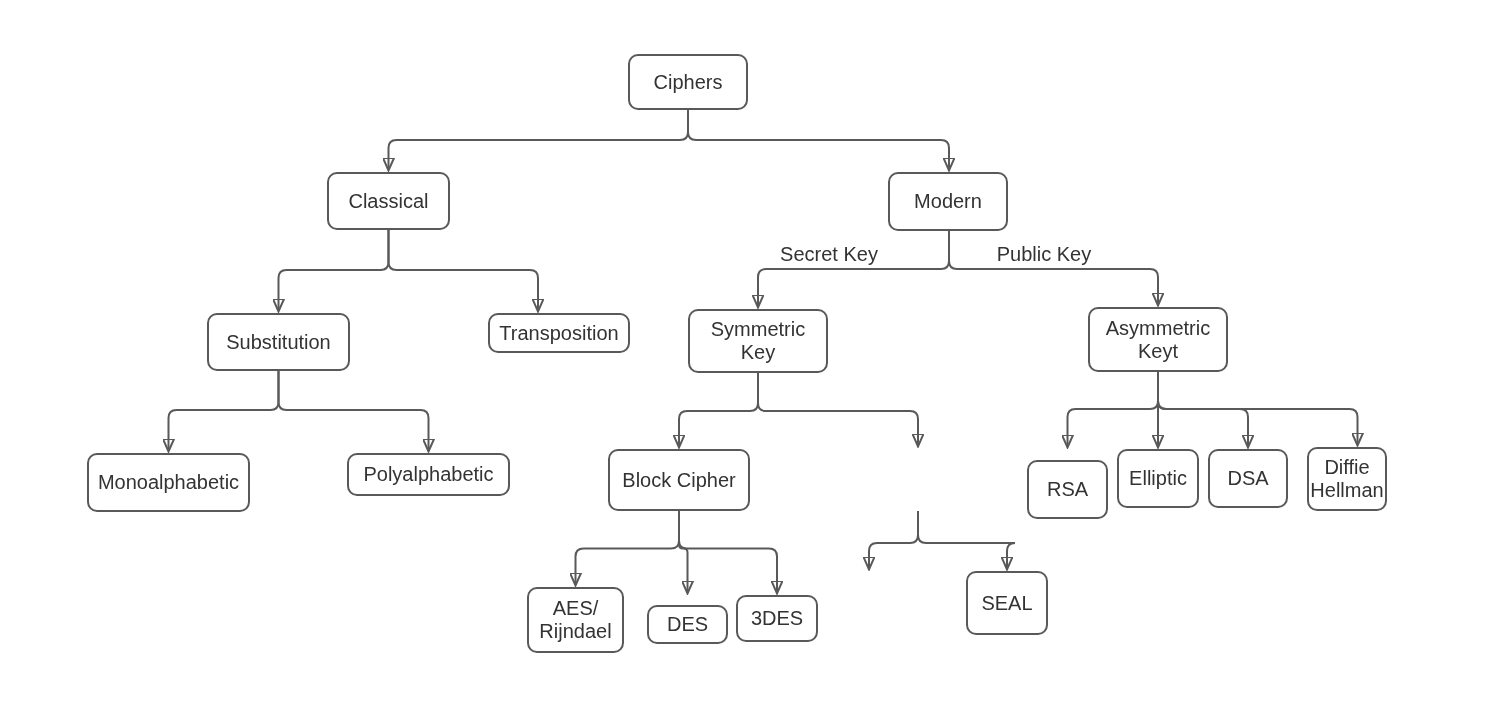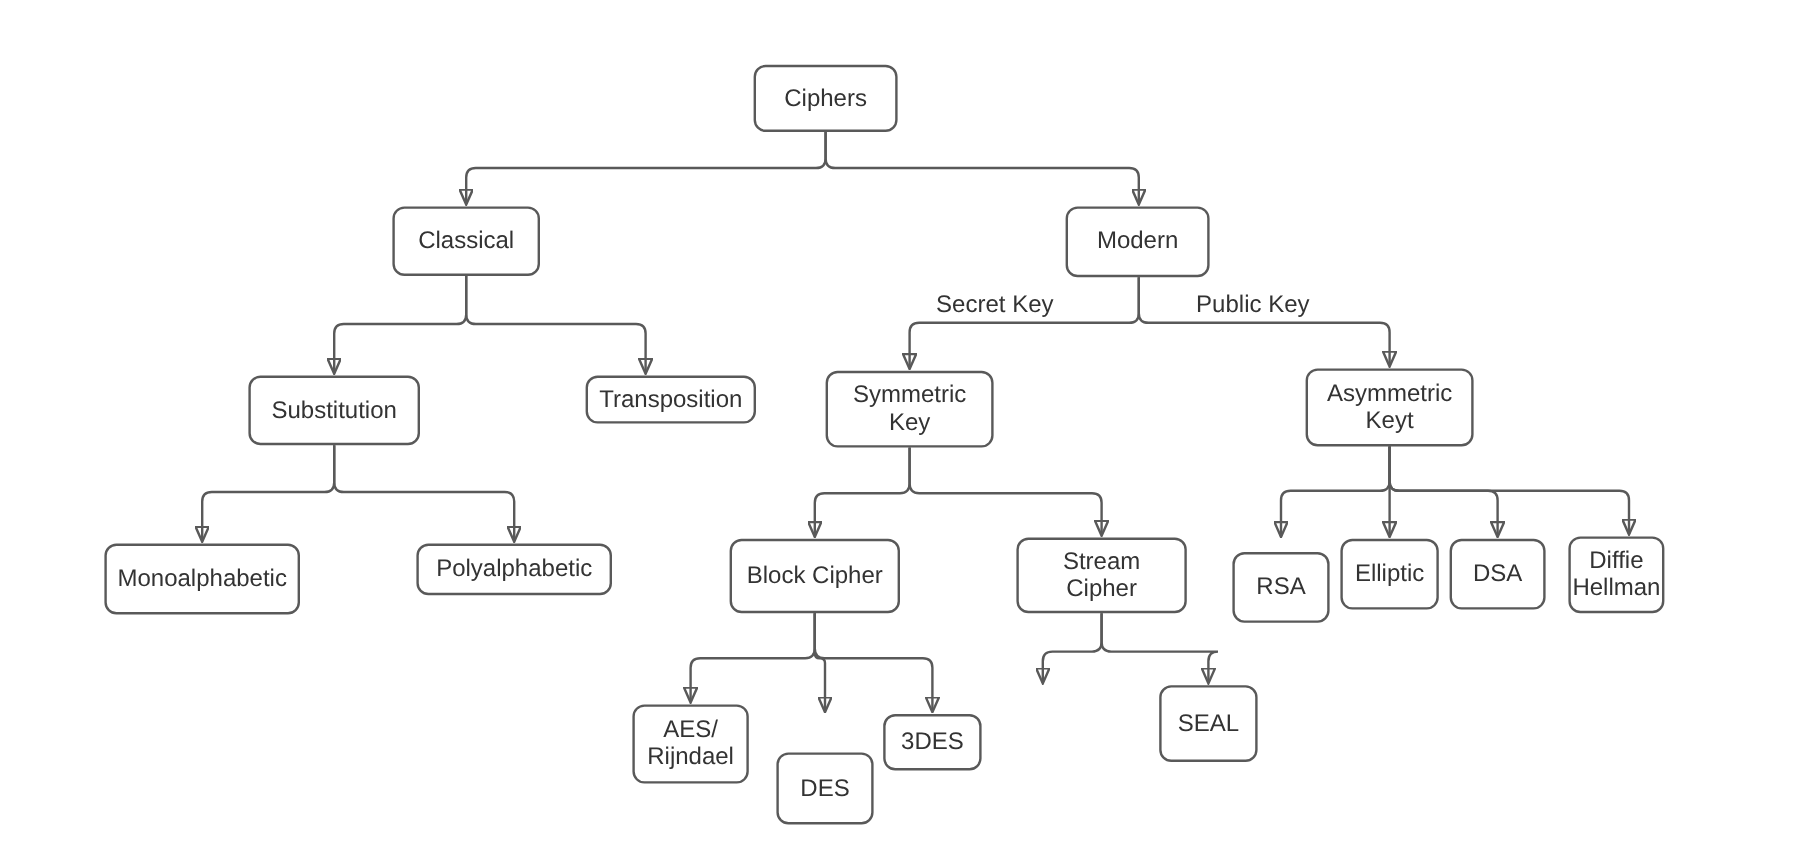--- a/index.html
+++ b/index.html
@@ -111,29 +111,25 @@
   </div>
   <div class="node" style="left:87px;top:453px;width:163px;height:59px">
     <span class="node-label">Monoalphabetic</span>
   </div>
   <div class="node" style="left:347px;top:453px;width:163px;height:43px">
     <span class="node-label">Polyalphabetic</span>
   </div>
   <div class="node" style="left:608px;top:449px;width:142px;height:62px">
     <span class="node-label">Block Cipher</span>
   </div>
-  <div class="node" style="left:847px;top:448px;width:142px;height:63px">
-    <span class="node-label">Stream
-Cipher</span>
-  </div>
   <div class="node" style="left:527px;top:587px;width:97px;height:66px">
     <span class="node-label">AES/
 Rijndael</span>
   </div>
-  <div class="node" style="left:647px;top:627px;width:81px;height:60px">
+  <div class="node" style="left:647px;top:605px;width:81px;height:39px">
     <span class="node-label">DES</span>
   </div>
   <div class="node" style="left:736px;top:595px;width:82px;height:47px">
     <span class="node-label">3DES</span>
   </div>
   <div class="node" style="left:966px;top:571px;width:82px;height:64px">
     <span class="node-label">SEAL</span>
   </div>
   <div class="node" style="left:1027px;top:460px;width:81px;height:59px">
     <span class="node-label">RSA</span>

